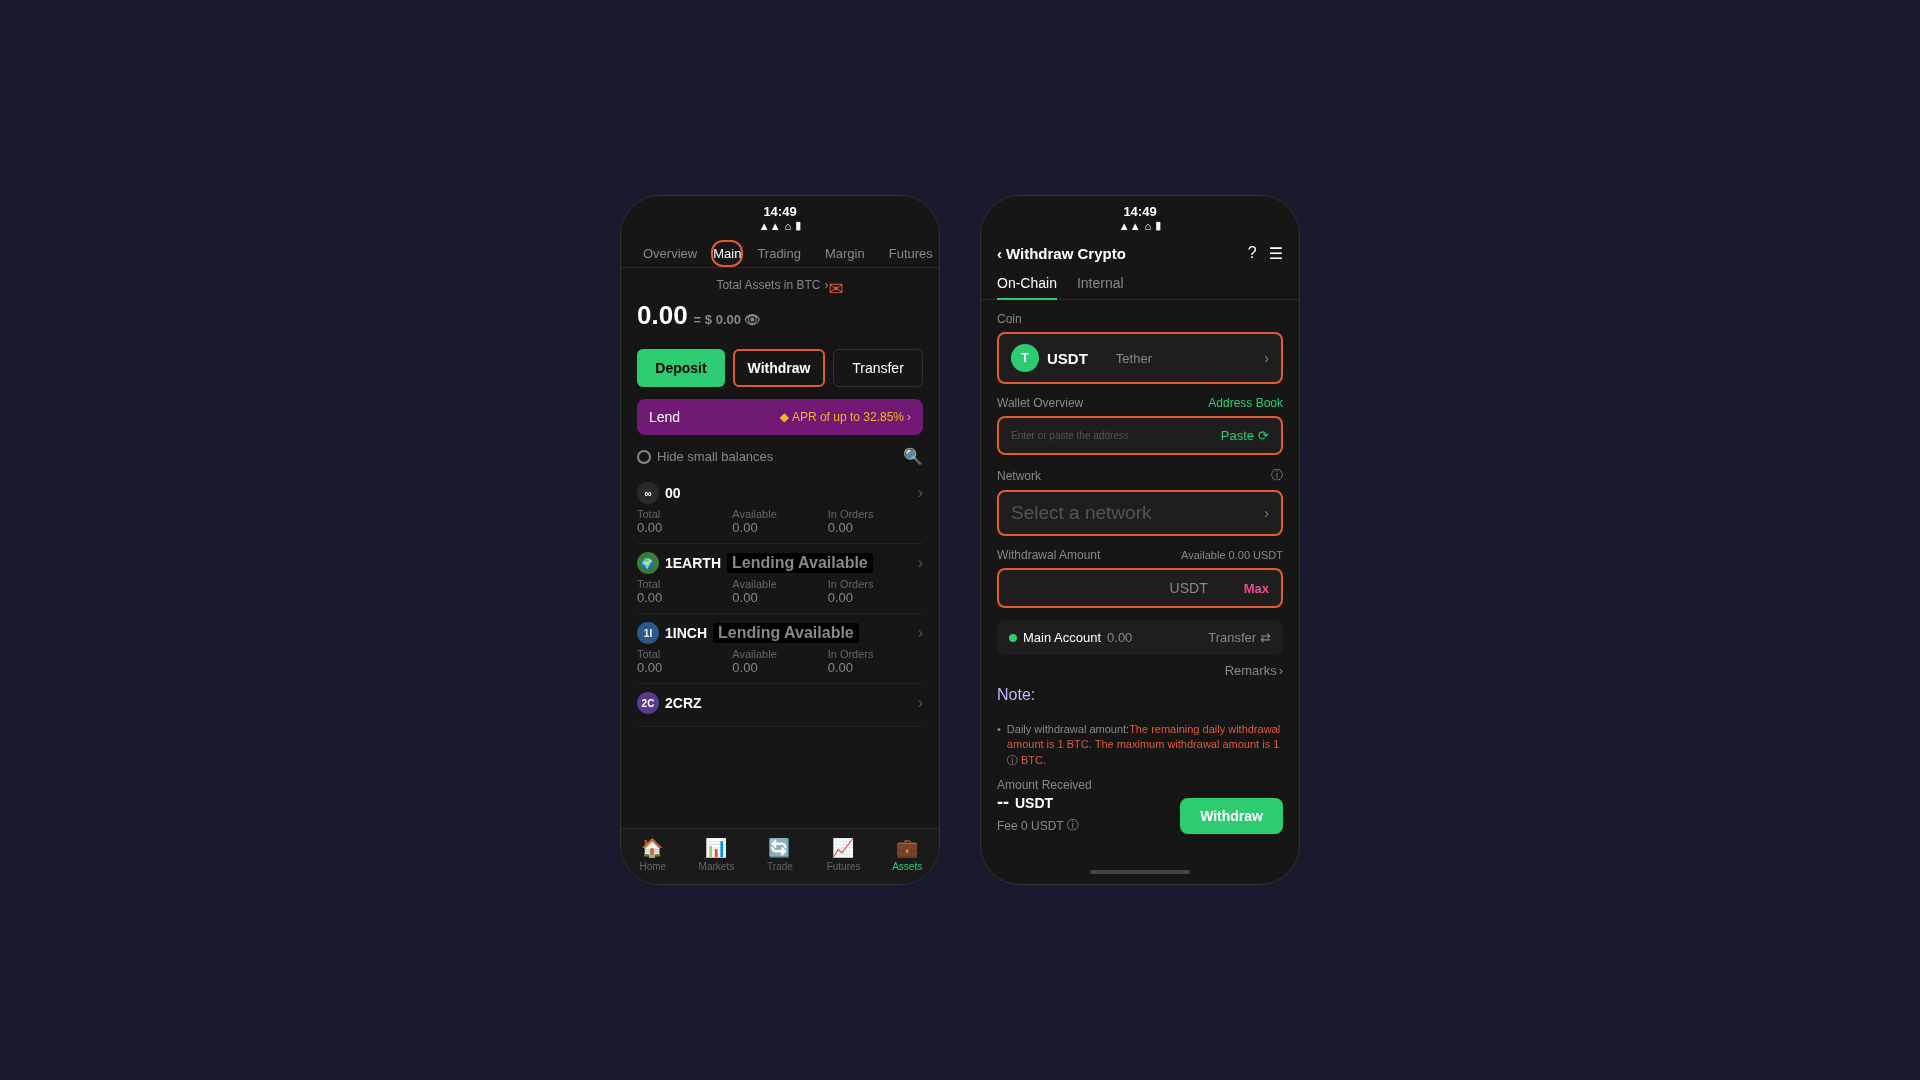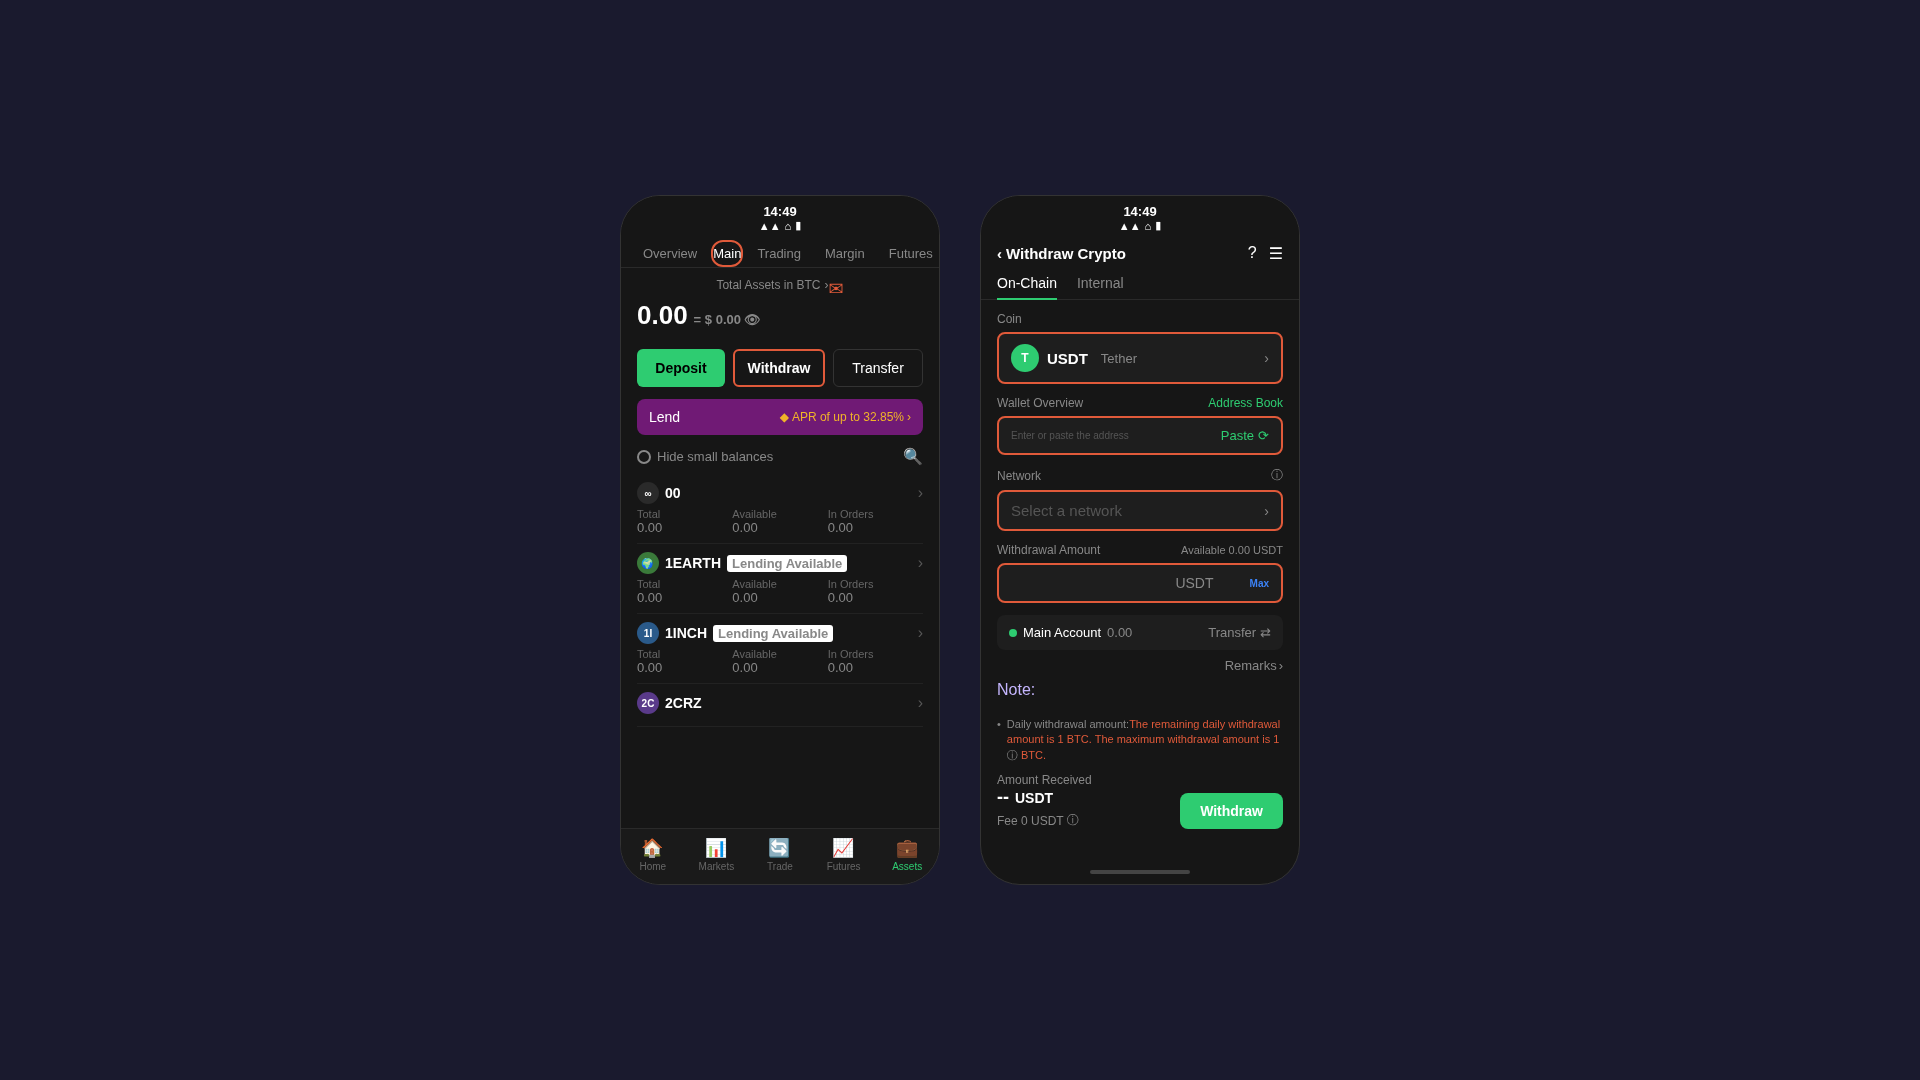--- a/index.html
+++ b/index.html
@@ -194,23 +194,23 @@
     }
     .asset-name {
       display: flex;
       align-items: center;
       gap: 6px;
       font-size: 14px;
       color: #fff;
       font-weight: 600;
     }
     .asset-badge {
-      font-size: 13px;
+      font-size: 16px;
       color: #888;
-      background: #ffffff;
+      background: #000000;
       padding: 1px 5px;
       border-radius: 3px;
     }
     .asset-icon {
       width: 22px; height: 22px;
       border-radius: 50%;
       background: #2a2a2a;
       display: flex; align-items: center; justify-content: center;
       font-size: 10px; color: #fff;
     }
@@ -325,21 +325,21 @@
       cursor: pointer;
     }
     .coin-left { display: flex; align-items: center; gap: 8px; }
     .coin-logo {
       width: 28px; height: 28px; border-radius: 50%;
       background: #2ECC71;
       display: flex; align-items: center; justify-content: center;
       color: #fff; font-size: 12px; font-weight: 700;
     }
     .coin-name { color: #fff; font-size: 15px; font-weight: 600; }
-    .coin-full { color: #888; font-size: 13px; margin-left: 5px; }
+    .coin-full { color: #888; font-size: 13px; margin-left: 20px; }
     .chevron { color: #888; font-size: 14px; }
 
     .address-input {
       background: #1e1e1e;
       border: 2px solid #e05a3a;
       border-radius: 8px;
       padding: 10px 12px;
       display: flex;
       align-items: center;
       justify-content: space-between;
@@ -354,34 +354,34 @@
     .network-selector {
       background: #1e1e1e;
       border: 2px solid #e05a3a;
       border-radius: 8px;
       padding: 10px 12px;
       display: flex;
       align-items: center;
       justify-content: space-between;
       cursor: pointer;
     }
-    .network-placeholder { color: #555; font-size: 15px; }
+    .network-placeholder { color: #555; font-size: 19px; }
 
     .amount-field {
       background: #1e1e1e;
       border: 2px solid #e05a3a;
       border-radius: 8px;
       padding: 10px 12px;
       display: flex;
       align-items: center;
       justify-content: flex-end;
       gap: 8px;
     }
     .amount-unit { color: #888; font-size: 14px; }
-    .max-btn { color: #3b82f6; font-size: 10px; font-weight: 600; cursor: pointer; padding-left: 28px; }
+    .max-btn { color: #ec4899; font-size: 13px; font-weight: 600; cursor: pointer; padding-left: 28px; }
 
     .main-account-row {
       display: flex;
       align-items: center;
       justify-content: space-between;
       background: #1e1e1e;
       border-radius: 8px;
       padding: 10px 12px;
       margin-bottom: 8px;
     }

